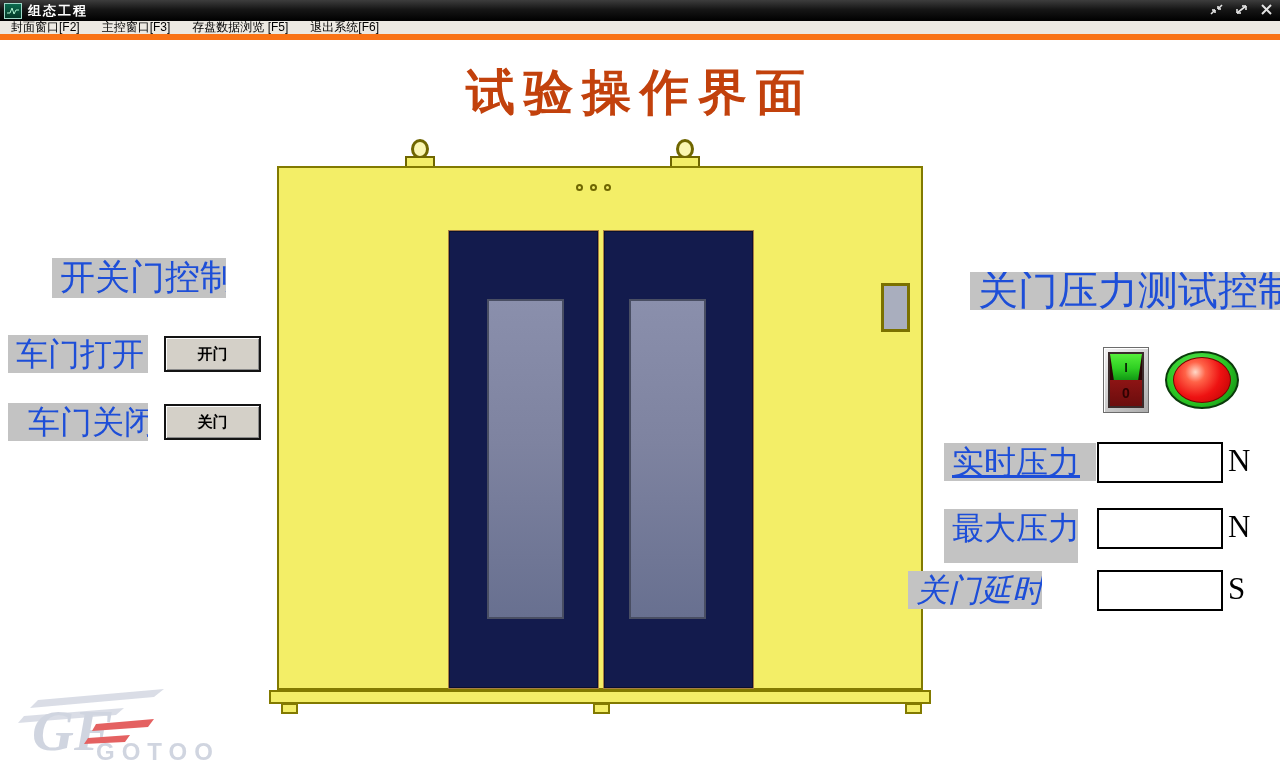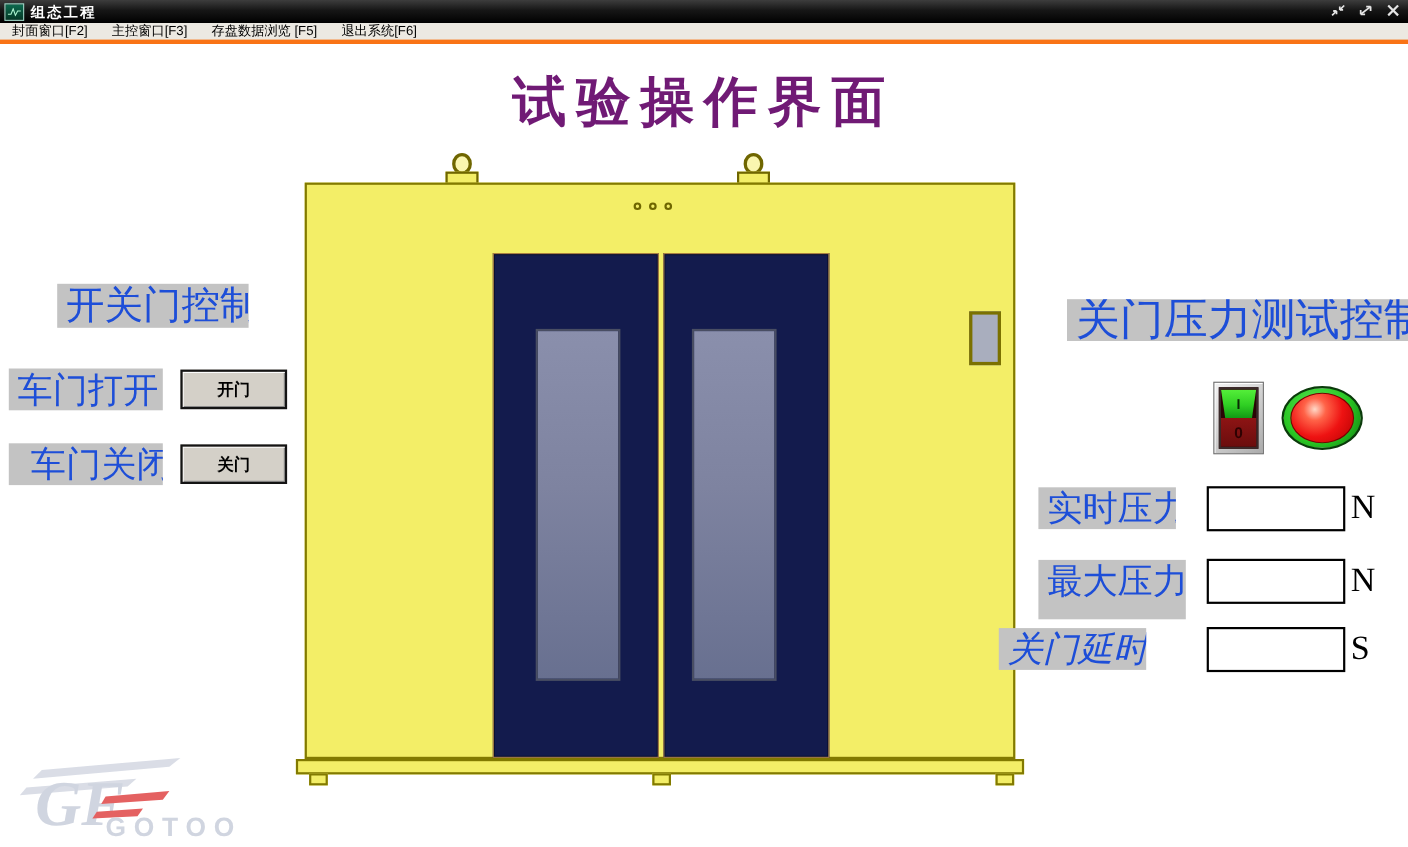--- a/index.html
+++ b/index.html
@@ -11,27 +11,27 @@
   #titlebar{left:0;top:0;width:1280px;height:21px;
     background:linear-gradient(180deg,#3d3d3d 0%,#161616 45%,#000 100%);
     display:flex;align-items:center;color:#fff;}
   #app-icon{width:16px;height:14px;margin:0 6px 0 4px;border:1px solid #9fd8c8;
     background:linear-gradient(180deg,#0c6b4f,#053726);display:flex;align-items:center;justify-content:center;}
   #title-text{font-size:13px;font-weight:bold;letter-spacing:2px;}
   #win-btns{position:absolute;right:6px;top:3px;display:flex;gap:10px;}
   .winbtn{width:15px;height:13px;display:flex;align-items:center;justify-content:center;cursor:pointer;}
 
   #menubar{left:0;top:21px;width:1280px;height:19px;background:#ece9e2;
-    border-bottom:4px solid #f97316;display:flex;align-items:center;}
+    border-bottom:6px solid #f97316;display:flex;align-items:center;}
   .menu-item{font-size:12px;color:#000;padding:0 11px;white-space:nowrap;cursor:default;}
 
   
   #page-title{top:60px;left:50%;transform:translateX(-50%);
     font-family:"Liberation Serif",serif;font-weight:bold;font-size:49px;
-    color:#701a75;letter-spacing:9px;white-space:nowrap;}
+    color:#c2410c;letter-spacing:9px;white-space:nowrap;}
 
   
   .yellow{background:#f3ee67;border:2px solid #827a00;}
   #cab-body{left:277px;top:166px;width:646px;height:524px;}
   .eye-ring{width:18px;height:20px;border:3px solid #6f6600;border-radius:50%;background:#faf6b0;}
   #eye1-ring{left:411px;top:139px;} #eye2-ring{left:676px;top:139px;}
   .eye-plate{width:30px;height:12px;background:#f3ee67;border:2px solid #6f6600;}
   #eye1-plate{left:405px;top:156px;} #eye2-plate{left:670px;top:156px;}
   .vent{width:7px;height:7px;border:2px solid #6f6600;border-radius:50%;background:#f3ee67;}
   #vent1{left:576px;top:184px;} #vent2{left:590px;top:184px;} #vent3{left:604px;top:184px;}
@@ -47,21 +47,21 @@
   #foot-l{left:281px;} #foot-m{left:593px;} #foot-r{left:905px;}
 
   
   .glabel{background:#c3c3c3;color:#1d4ed8;font-family:"Liberation Serif",serif;
     font-size:32px;line-height:38px;white-space:nowrap;overflow:hidden;padding-left:8px;}
   #lbl-door-group{left:52px;top:258px;width:174px;height:40px;line-height:40px;font-size:35px;}
   #lbl-door-open{left:8px;top:335px;width:140px;height:38px;}
   #lbl-door-close{left:8px;top:403px;width:140px;height:38px;padding-left:20px;}
   #lbl-press-group{left:970px;top:272px;width:314px;height:38px;font-size:40px;}
   #lbl-func{left:944px;top:361px;width:134px;height:38px;}
-  #lbl-rt{left:944px;top:443px;width:125px;height:38px;}
+  #lbl-rt{left:944px;top:443px;width:152px;height:38px;text-decoration:underline;}
   #lbl-max{left:944px;top:509px;width:134px;height:54px;}
   #lbl-delay{left:908px;top:571px;width:134px;height:38px;font-style:italic;}
 
   
   .hmi-btn{background:#d4d0c8;border:2px solid #141414;
     box-shadow:inset 1px 1px 0 #fcfcfc,inset -1px -1px 0 #8a8a8a;
     font-size:15px;font-weight:bold;color:#000;display:flex;align-items:center;justify-content:center;cursor:pointer;}
   #btn-open{left:164px;top:336px;width:97px;height:36px;text-align:right;}
   #btn-close{left:164px;top:404px;width:97px;height:36px;}
   .hmi-input{background:#fff;border:2px solid #000;font-size:24px;padding:0 6px;

